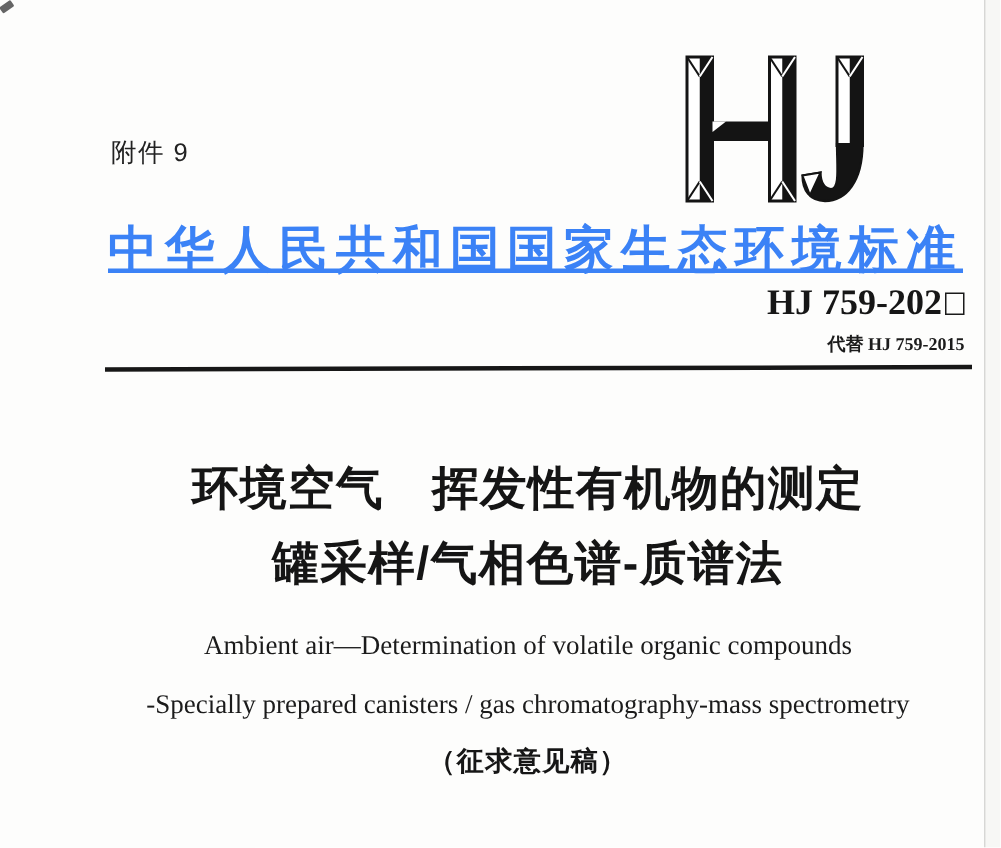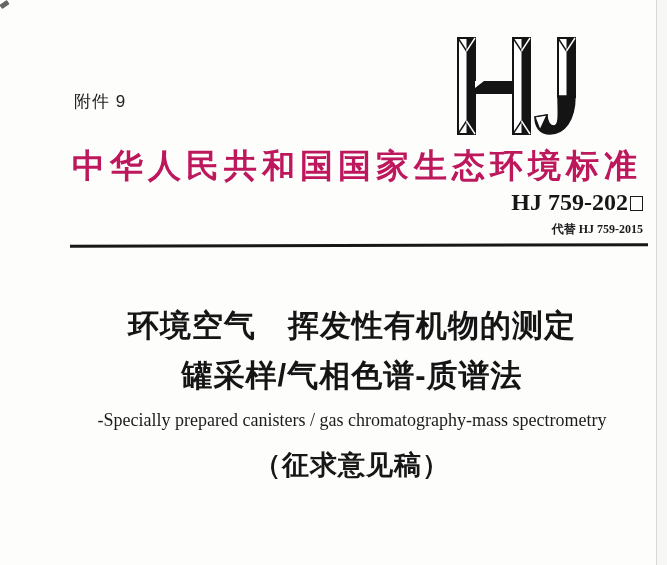--- a/index.html
+++ b/index.html
@@ -47,21 +47,22 @@
   }
   .sr-only {
     position: absolute; width: 1px; height: 1px;
     overflow: hidden; clip: rect(0 0 0 0); white-space: nowrap;
   }
 
   .std-header {
     position: absolute; left: 72px; top: 144px;
     font-size: 33px; font-weight: 700;
     letter-spacing: 5px; white-space: nowrap;
-    color: #be185d;
+    color: #3b82f6;
+    text-decoration: underline;
   }
 
   .std-number-block {
     position: absolute; right: 24px; top: 189px;
     text-align: right;
   }
   .std-number {
     font-size: 24px; font-weight: 700; color: #161616;
     white-space: nowrap;
   }
@@ -98,21 +99,21 @@
   .title-cn-2 { margin-top: 14px; }
   .title-en {
     font-size: 18px; font-weight: 400; color: #1b1b1b;
     line-height: 1.2; white-space: nowrap;
   }
   .title-en-1 { margin-top: 27px; }
   .title-en-2 { margin-top: 17px; }
   .draft-note {
     margin-top: 15px;
     font-family: "Liberation Sans", "DejaVu Sans", sans-serif;
-    font-size: 27px; font-weight: 700; color: #161616;
+    font-size: 18px; font-weight: 700; color: #161616;
     letter-spacing: 1px;
   }
 </style>
 </head>
 <body>
 
 <div class="page">
 
   <div class="scan-edge-strip"></div>
   <div class="scan-edge-line"></div>
@@ -159,17 +160,18 @@
       <span>HJ 759-202</span><span class="year-box"></span>
     </div>
     <div class="std-replaces">代替 HJ 759-2015</div>
   </div>
 
   <div class="rule"></div>
 
   <div class="title-block">
     <div class="title-cn title-cn-1">环境空气　挥发性有机物的测定</div>
     <div class="title-cn title-cn-2">罐采样/气相色谱-质谱法</div>
+    <div class="title-en title-en-1">Ambient air—Determination of volatile organic compounds</div>
     <div class="title-en title-en-2">-Specially prepared canisters / gas chromatography-mass spectrometry</div>
     <div class="draft-note">（征求意见稿）</div>
   </div>
 
 </div>
 
 </body></html>

